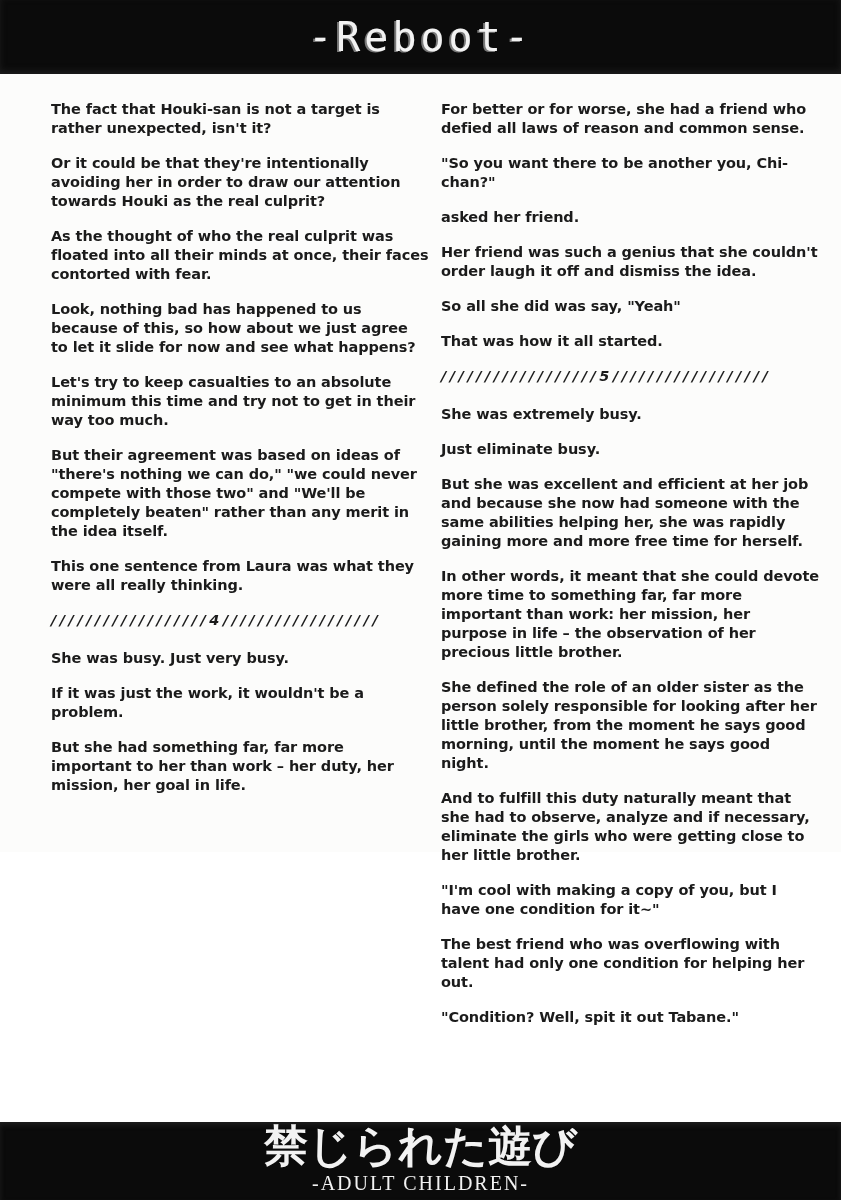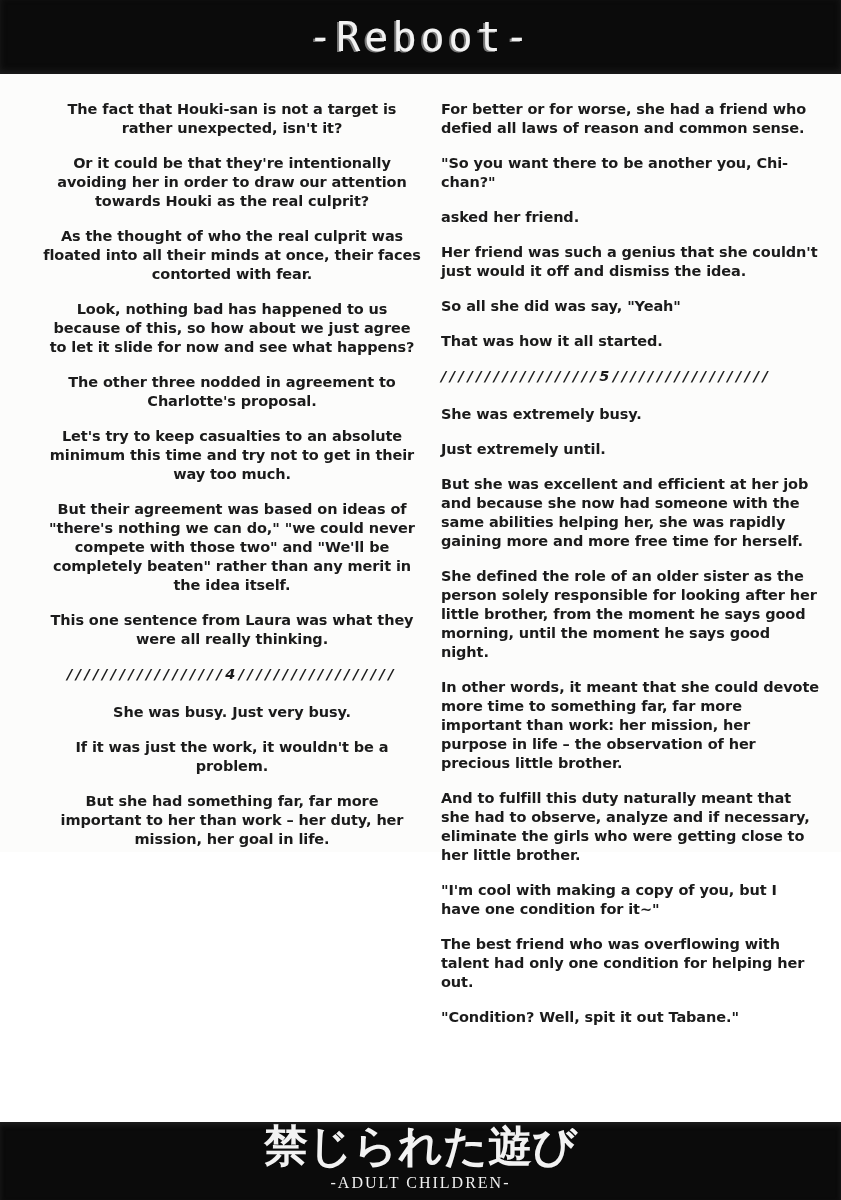--- a/index.html
+++ b/index.html
@@ -32,21 +32,21 @@
   }
 
   
   .column {
     position: absolute; top: 100px;
     width: 378px;
     color: var(--text-fg, #1b1b1b);
     font-size: 14.5px; line-height: 19px;
     font-weight: 700; letter-spacing: -0.1px;
   }
-  .column-left  { left: 43px; text-align: center;  }
+  .column-left  { left: 51px;  }
   .column-right { left: 441px; }
   .column p { margin: 0 0 16px 0; }
   .column p.divider {
     font-style: italic;
     letter-spacing: 3.5px;
     white-space: nowrap;
     margin: 3px 0 19px 0;
   }
   .column p.extra-gap { margin-top: 10px; }
 
@@ -63,62 +63,61 @@
     color: var(--bar-fg, #f2f2f2);
     font-family: Liberation Mono, monospace;
     font-weight: 700;
     font-size: 44px; line-height: 50px;
     margin-top: 2px;
     white-space: nowrap;
   }
   .footer-subtitle {
     color: var(--bar-fg, #f2f2f2);
     font-family: "Liberation Serif", "DejaVu Serif", serif;
-    font-size: 16px; line-height: 18px;
+    font-size: 20px; line-height: 18px;
     letter-spacing: 2px;
     white-space: nowrap;
   }
 </style>
 </head>
 <body>
 
 <div class="page">
 
   <div class="header-bar">
     <span class="header-title">-Reboot-</span>
   </div>
 
   <div class="column column-left">
       <p class="para">The fact that Houki-san is not a target is rather unexpected, isn't it?</p>
       <p class="para">Or it could be that they're intentionally avoiding her in order to draw our attention towards Houki as the real culprit?</p>
       <p class="para">As the thought of who the real culprit was floated into all their minds at once, their faces contorted with fear.</p>
       <p class="para">Look, nothing bad has happened to us because of this, so how about we just agree to let it slide for now and see what happens?</p>
-      <p class="para">The other three nodded in agreement to Charlotte's proposal.</p>
       <p class="para">Let's try to keep casualties to an absolute minimum this time and try not to get in their way too much.</p>
       <p class="para">But their agreement was based on ideas of "there's nothing we can do,"  "we could never compete with those two" and "We'll be completely beaten" rather than any merit in the idea itself.</p>
       <p class="para">This one sentence from Laura was what they were all really thinking.</p>
       <p class="divider">//////////////////4//////////////////</p>
       <p class="para">She was busy. Just very busy.</p>
       <p class="para">If it was just the work, it wouldn't be a problem.</p>
       <p class="para">But she had something far, far more important to her than work – her duty, her mission, her goal in life.</p>
     </div>
 
   <div class="column column-right">
       <p class="para">For better or for worse, she had a friend who defied all laws of reason and common sense.</p>
       <p class="para">"So you want there to be another you, Chi-chan?"</p>
       <p class="para">asked her friend.</p>
-      <p class="para">Her friend was such a genius that she couldn't just would it off and dismiss the idea.</p>
+      <p class="para">Her friend was such a genius that she couldn't order laugh it off and dismiss the idea.</p>
       <p class="para">So all she did was say, "Yeah"</p>
       <p class="para extra-gap">That was how it all started.</p>
       <p class="divider">//////////////////5//////////////////</p>
       <p class="para">She was extremely busy.</p>
-      <p class="para">Just extremely until.</p>
+      <p class="para">Just eliminate busy.</p>
       <p class="para">But she was excellent and efficient at her job and because she now had someone with the same abilities helping her, she was rapidly gaining more and more free time for herself.</p>
+      <p class="para">In other words, it meant that she could devote more time to something far, far more important than work: her mission, her purpose in life – the observation of her precious little brother.</p>
       <p class="para">She defined the role of an older sister as the person solely responsible for looking after her little brother, from the moment he says good morning, until the moment he says good night.</p>
-      <p class="para">In other words, it meant that she could devote more time to something far, far more important than work: her mission, her purpose in life – the observation of her precious little brother.</p>
       <p class="para">And to fulfill this duty naturally meant that she had to observe, analyze and if necessary, eliminate the girls who were getting close to her little brother.</p>
       <p class="para">"I'm cool with making a copy of you, but I have one condition for it~"</p>
       <p class="para">The best friend who was overflowing with talent had only one condition for helping her out.</p>
       <p class="para">"Condition? Well, spit it out Tabane."</p>
     </div>
 
   <div class="footer-bar">
     <span class="footer-title-jp">禁じられた遊び</span>
     <span class="footer-subtitle">-ADULT CHILDREN-</span>
   </div>

